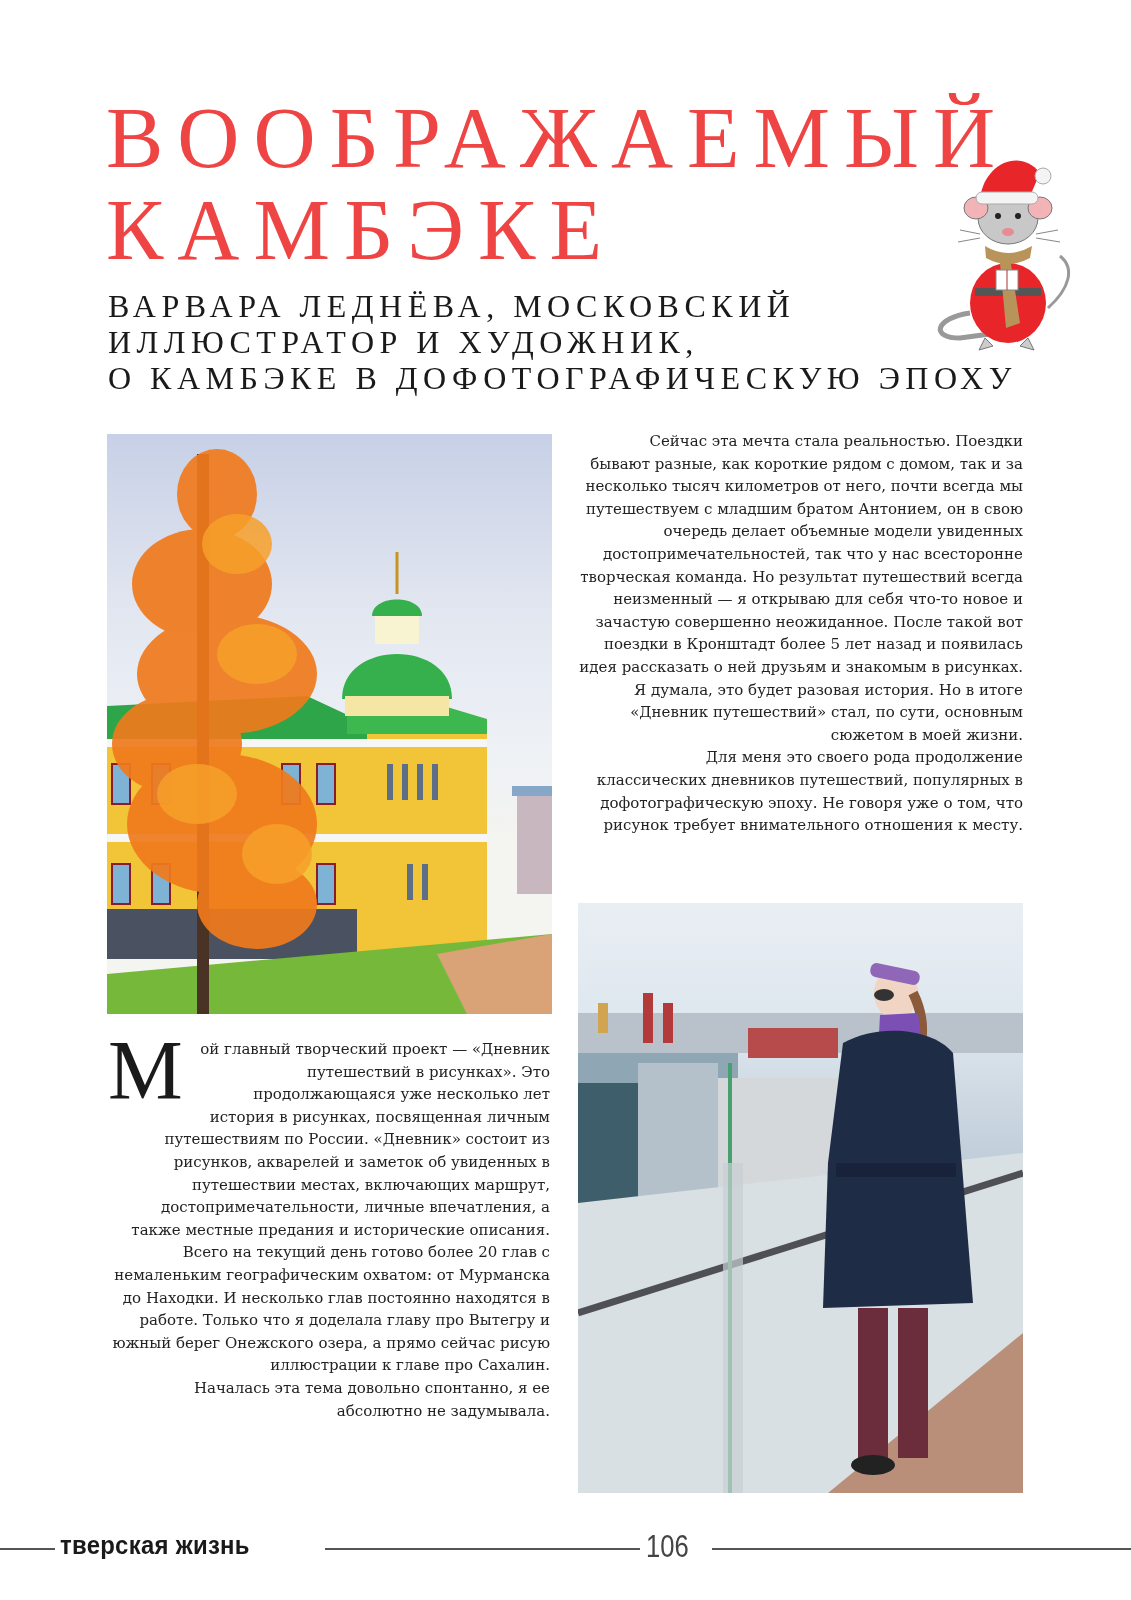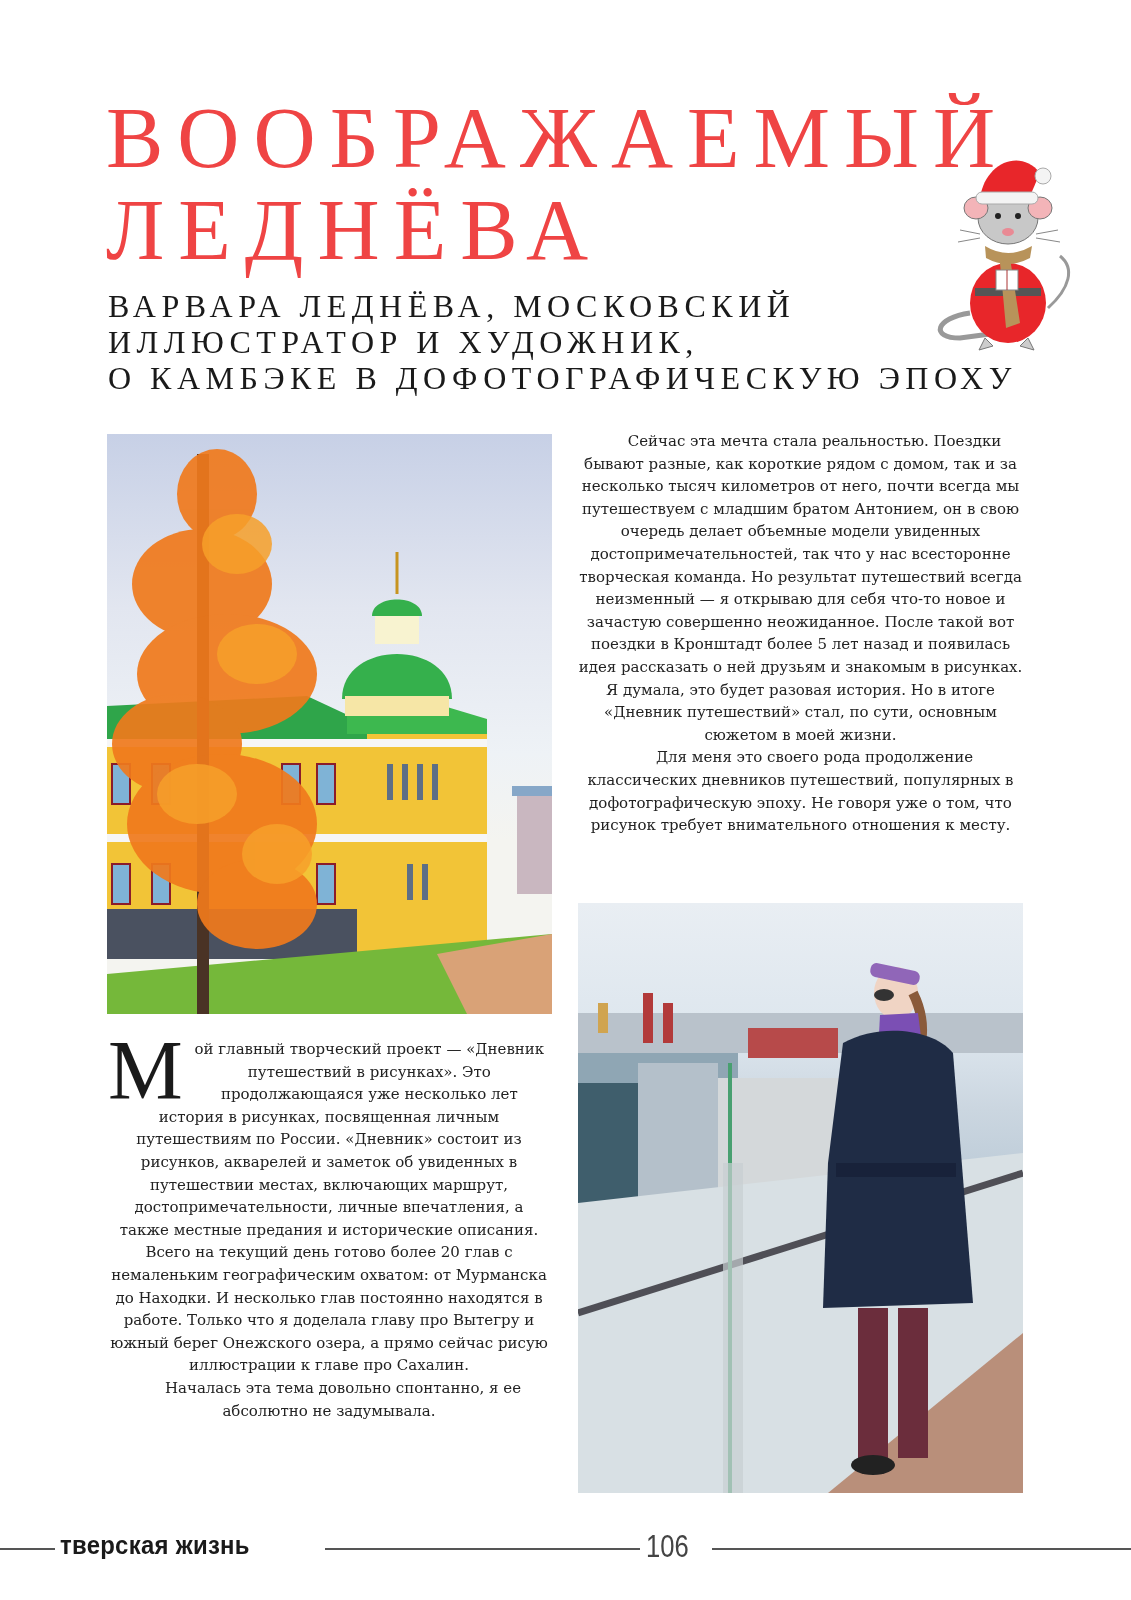--- a/index.html
+++ b/index.html
@@ -23,21 +23,21 @@
 
   .illustration {
     position: absolute; left: 107px; top: 434px; width: 445px; height: 580px; overflow: hidden;
     background: linear-gradient(180deg, #c7d0e6 0%, #e2e6f0 30%, #eef2f6 55%, #f4f4f0 70%);
   }
   .photo {
     position: absolute; left: 578px; top: 903px; width: 445px; height: 590px; overflow: hidden;
     background: linear-gradient(180deg, #e9eef3 0%, #dde6ee 22%, #cbd6e0 35%, #b9c9d6 50%, #d7e0e6 70%, #e8ecef 100%);
   }
 
-  .col { position: absolute; font-family: "DejaVu Serif", serif; font-size: 15.2px; line-height: 22.6px; color: #222; text-align: center; }
+  .col { position: absolute; font-family: "DejaVu Serif", serif; font-size: 15.2px; line-height: 22.6px; color: #222; text-align: right; }
   .col p { text-indent: 28px; }
   .col p.noindent { text-indent: 0; }
   .col-right { left: 578px; top: 430px; width: 445px; font-size: 15px; }
   .col-left { left: 108px; top: 1038px; width: 442px; font-size: 15px; }
 
   .dropcap {
     float: left; font-family: "Liberation Serif", serif; font-size: 84px; line-height: 62px;
     height: 64px; margin: 2px 6px 0 0; color: #1a1a1a;
   }
 
@@ -52,21 +52,21 @@
     position: absolute; left: 646px; top: 0px;
     font-family: "Liberation Sans", sans-serif; font-weight: 300; font-size: 32px; color: #444;
     transform: scaleX(0.8); transform-origin: left center;
   }
 </style>
 </head>
 <body>
 
 <div class="title">
   <div>ВООБРАЖАЕМЫЙ</div>
-  <div>ЛЕДНЁВА</div>
+  <div>КАМБЭКЕ</div>
 </div>
 
 <div class="subtitle">
   <div>ВАРВАРА ЛЕДНЁВА, МОСКОВСКИЙ</div>
   <div>ИЛЛЮСТРАТОР И ХУДОЖНИК,</div>
   <div>О КАМБЭКЕ В ДОФОТОГРАФИЧЕСКУЮ ЭПОХУ</div>
 </div>
 
 <div class="mascot">
   <svg width="150" height="225" viewBox="0 0 150 225">

